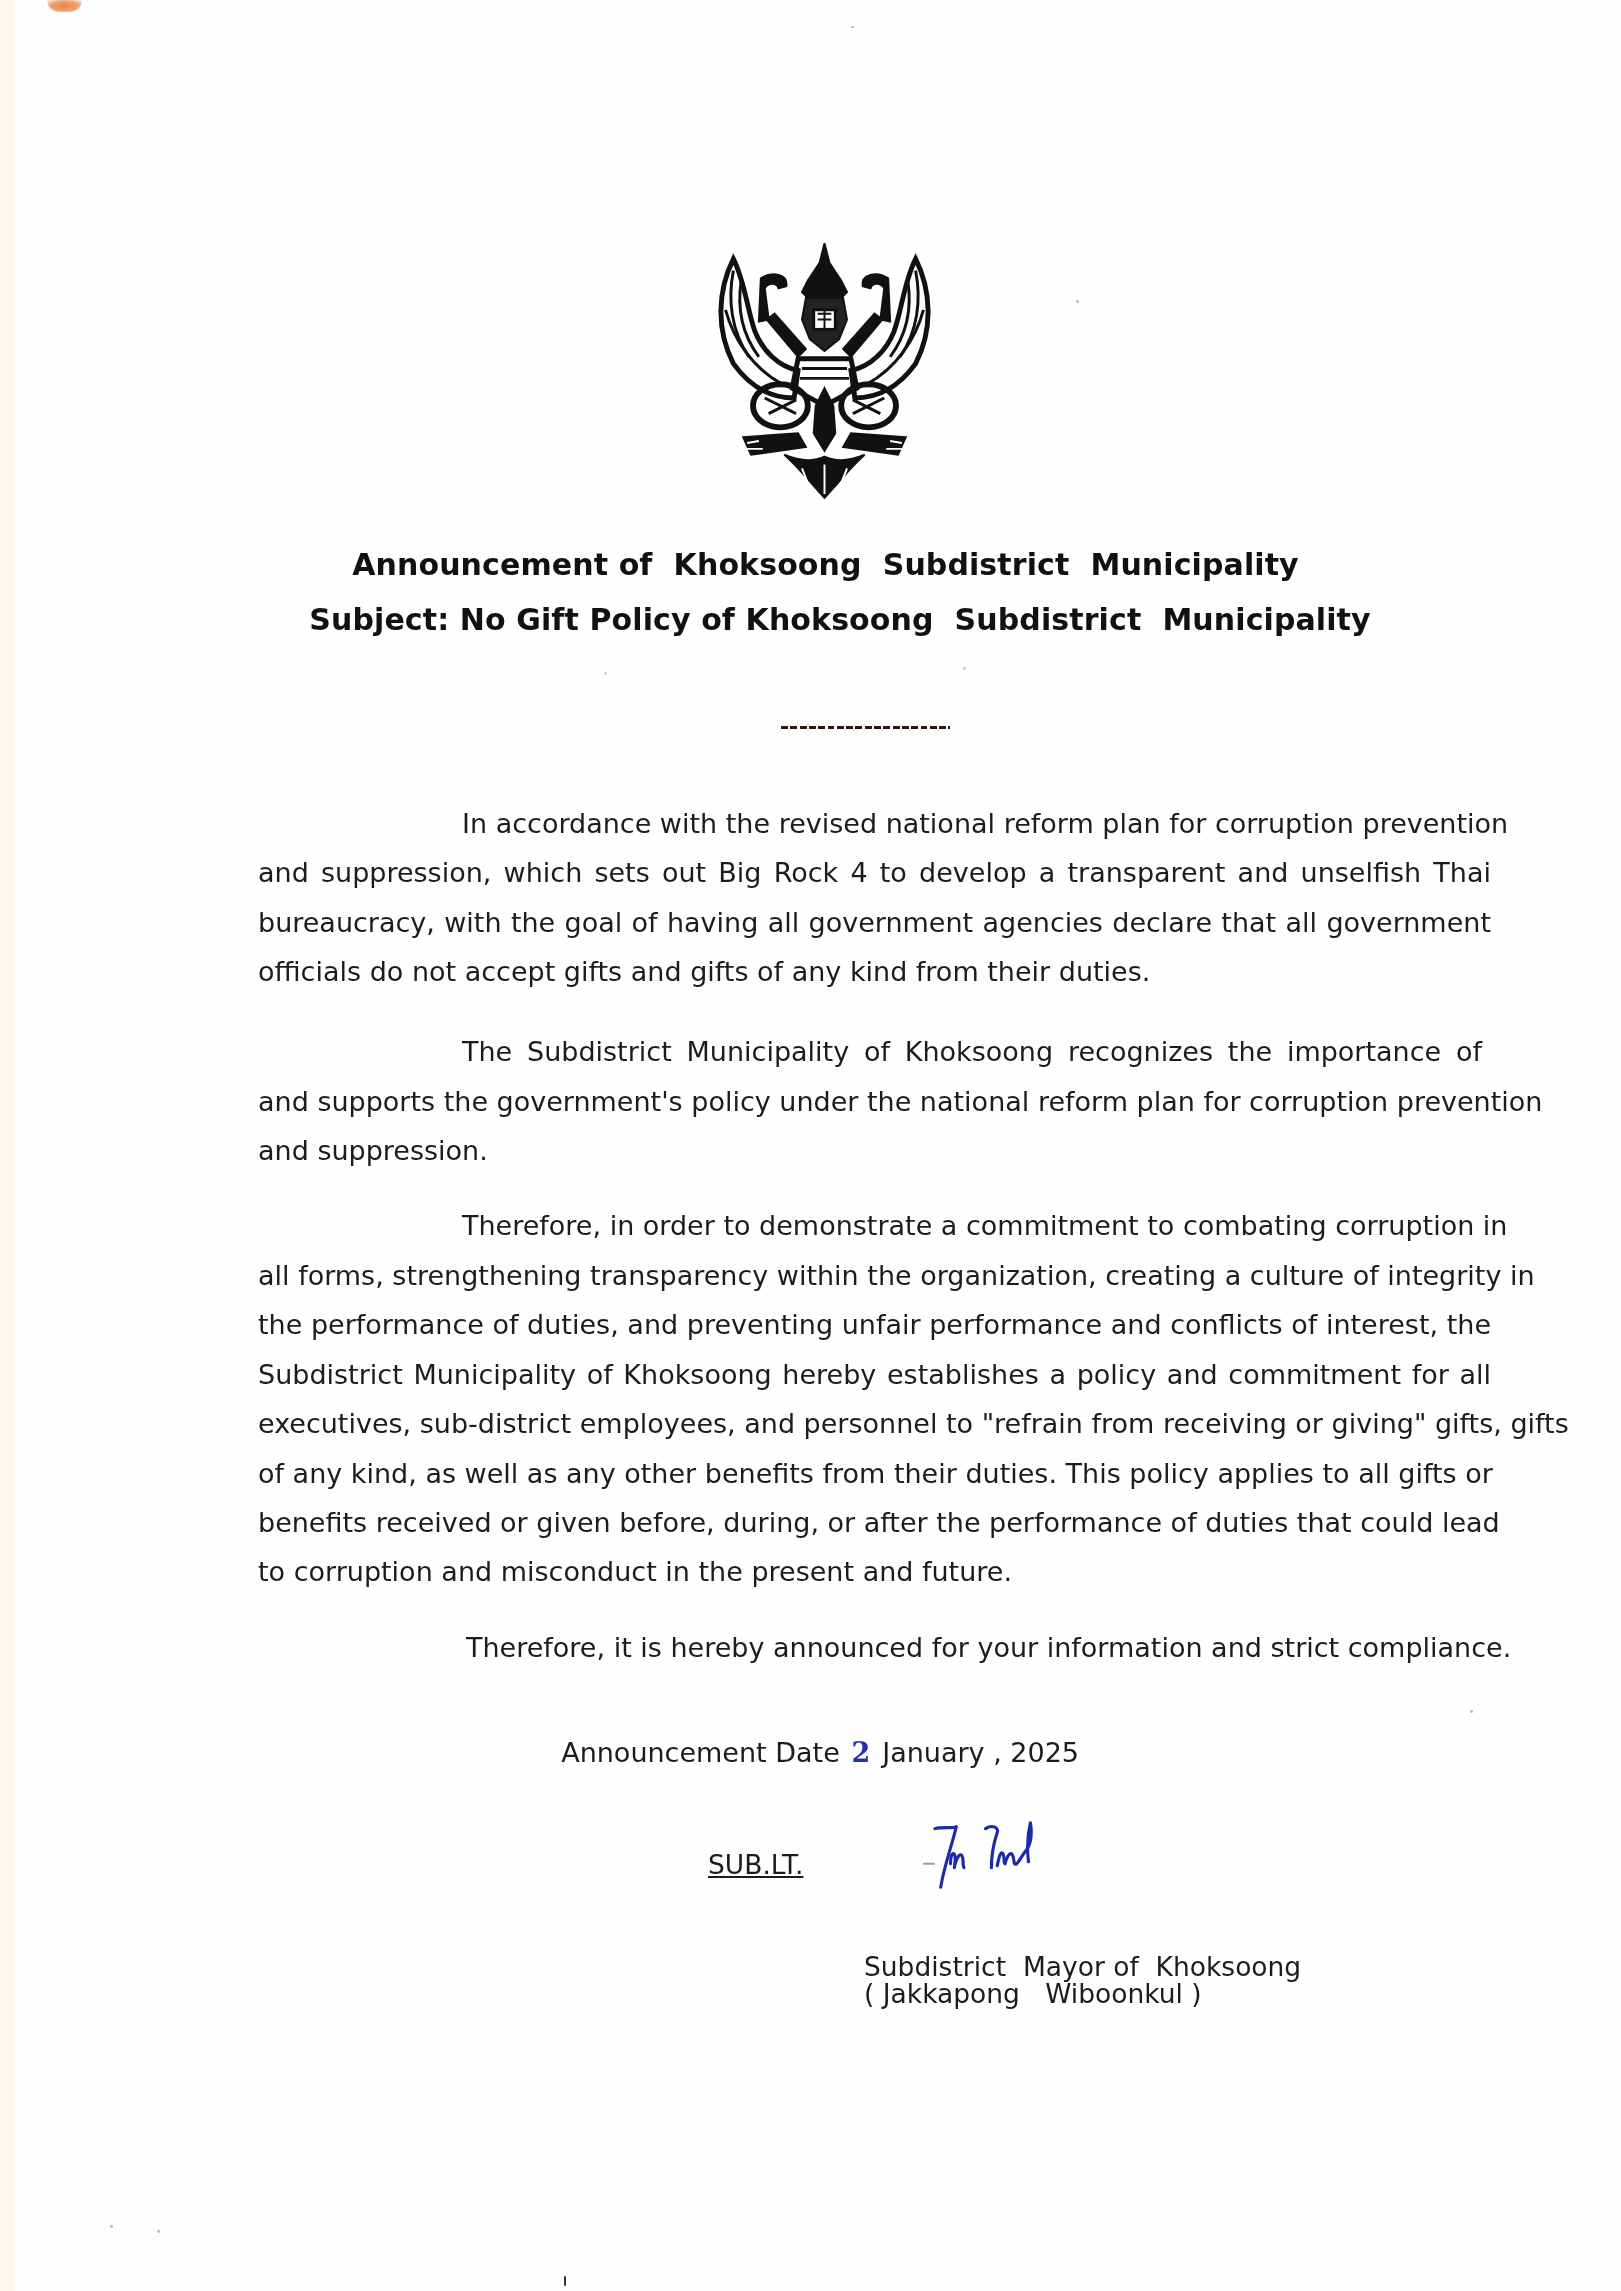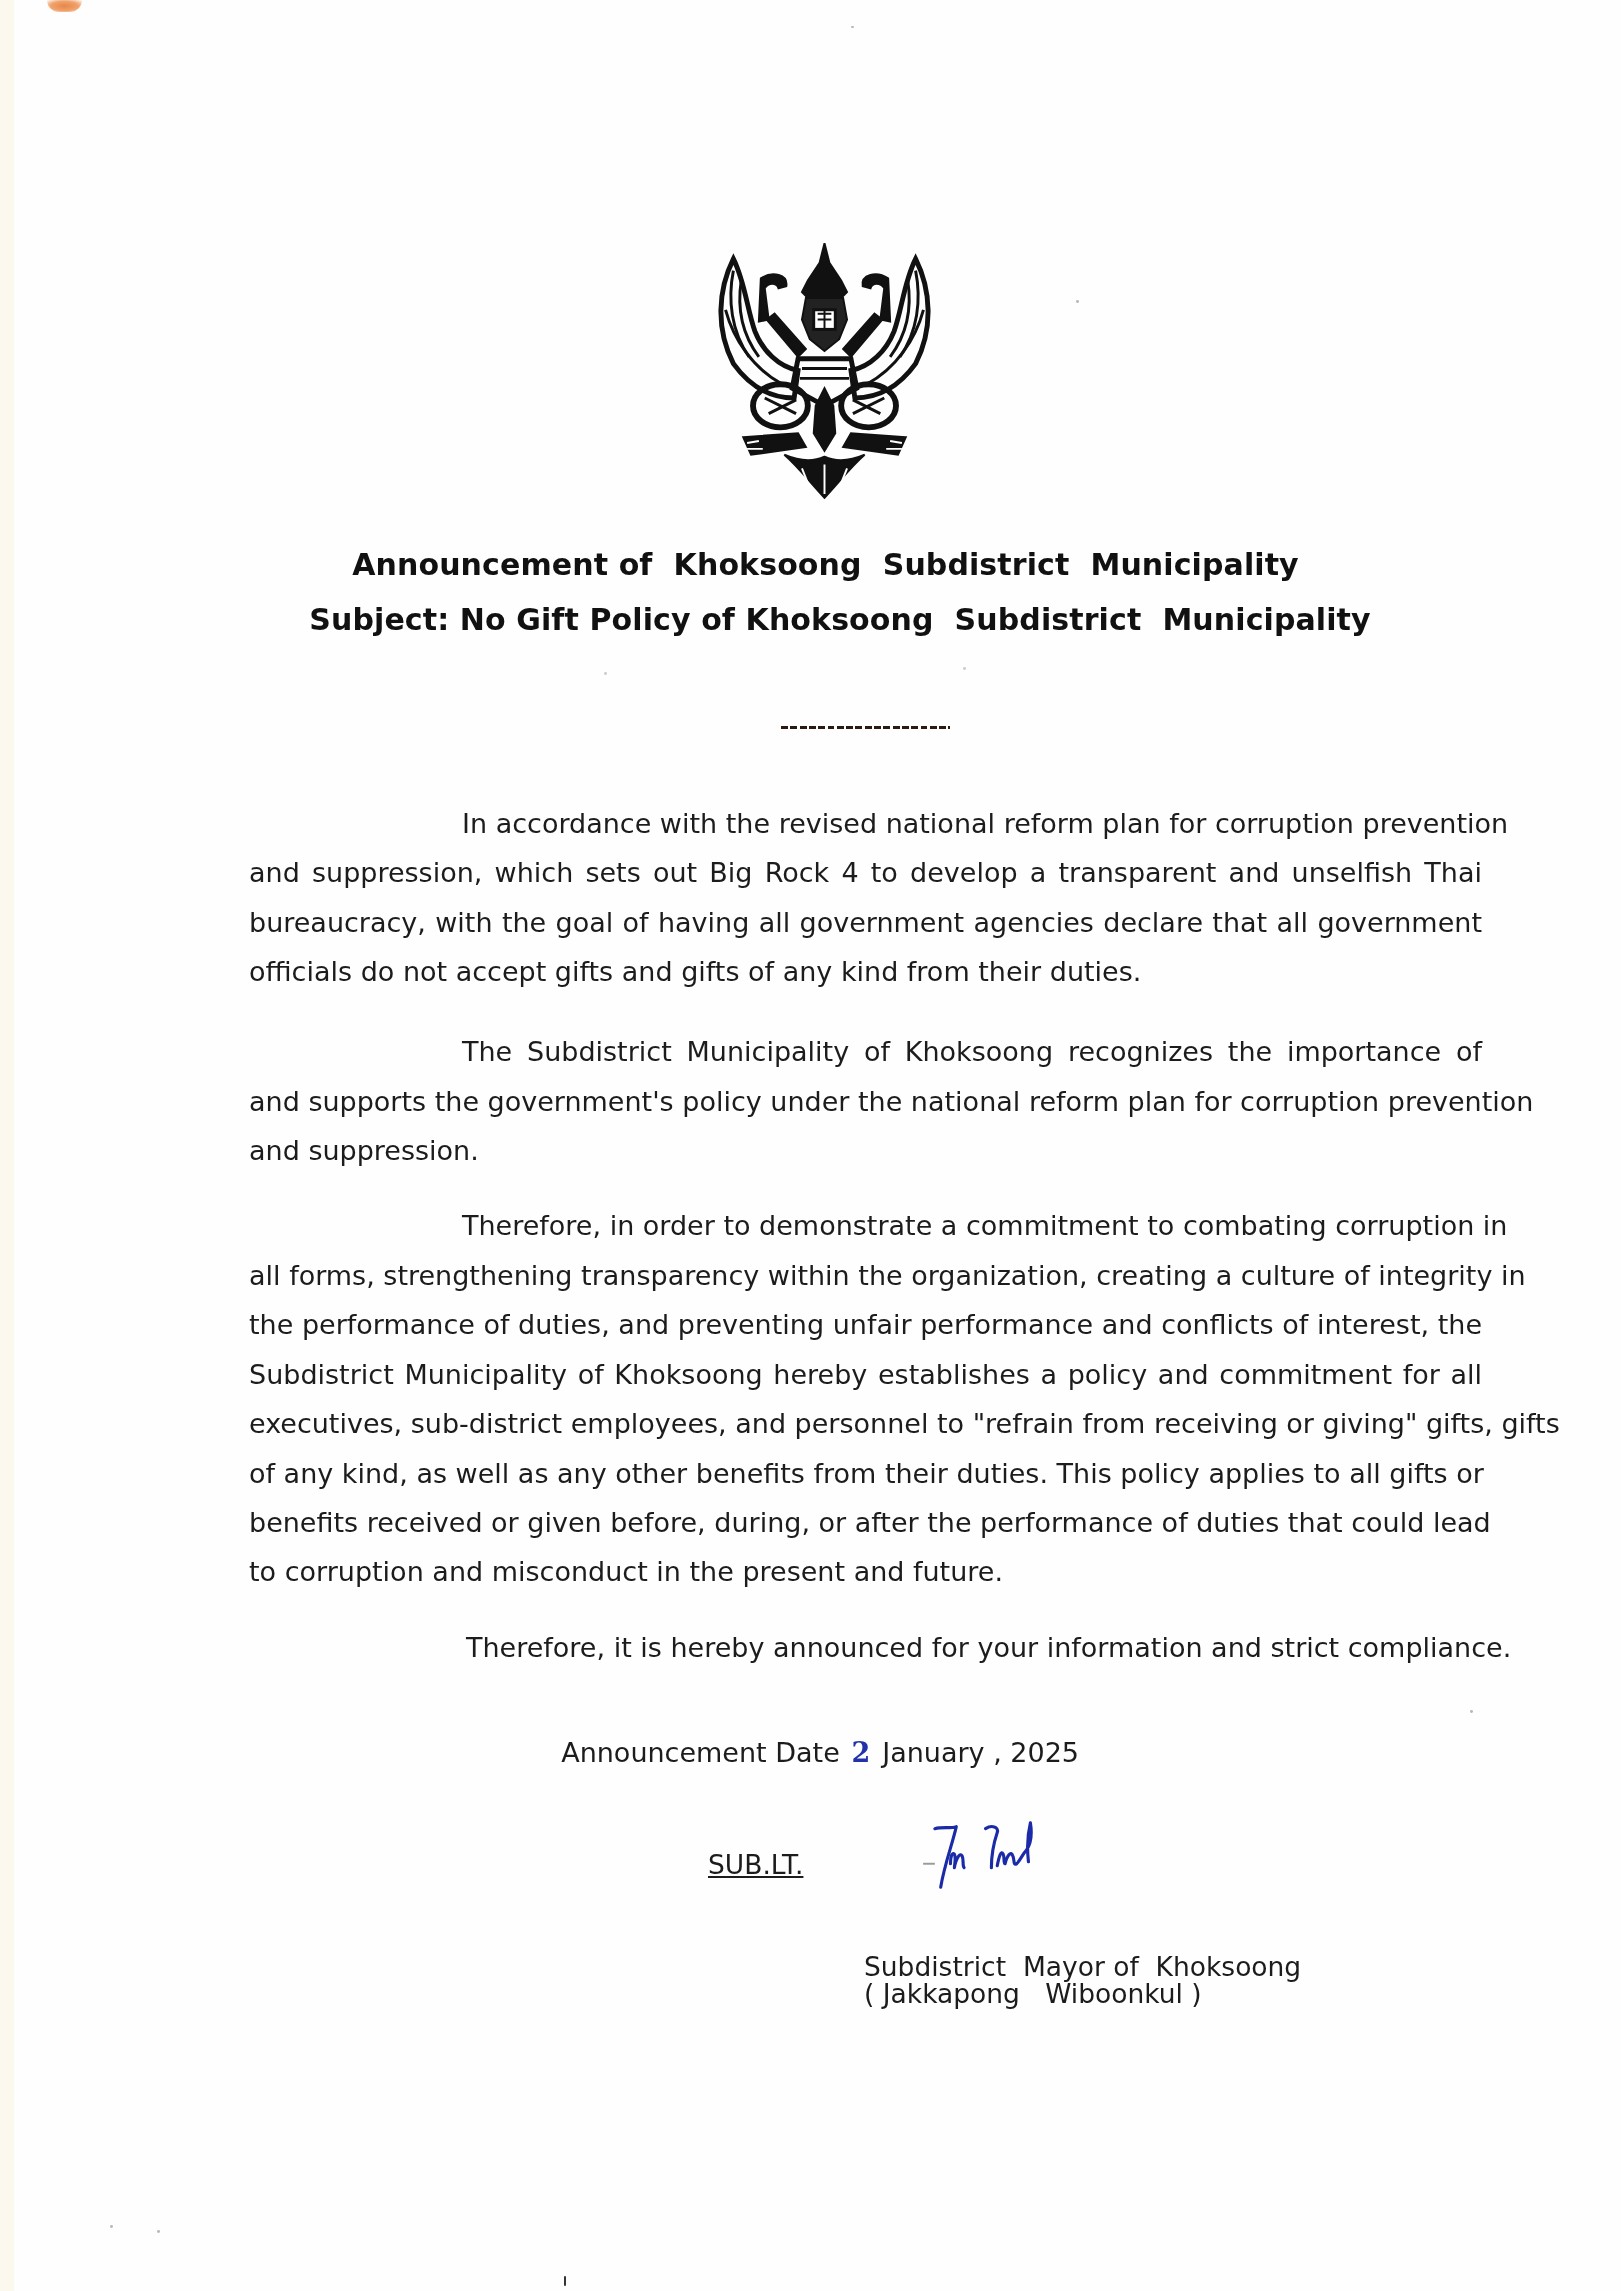--- a/index.html
+++ b/index.html
@@ -13,21 +13,21 @@
   .smudge { position: absolute; left: 47px; top: 0; width: 35px; height: 11.8px; border-radius: 0 0 17.6px 17.6px;
     background: radial-gradient(ellipse at center, #e8874a 0%, #f0a26a 55%, rgba(240,162,106,0) 100%); }
   .speck { position: absolute; width: 2.9px; height: 2.9px; border-radius: 50%; background: #b8b8b8; }
   .emblem { position: absolute; left: 704px; top: 241px; width: 241px; height: 261px; }
   .title { position: absolute; left: 0; width: 1621px; text-align: center; font-size: 30px; font-weight: bold;
     letter-spacing: 0.1px; color: #111; white-space: pre; }
   .title.t1 { top: 547px; padding-left: 30px; box-sizing: border-box; }
   .title.t2 { top: 602px; padding-left: 59px; box-sizing: border-box; }
   .separator { position: absolute; left: 781px; top: 726px; width: 169px; height: 2.9px;
     background: repeating-linear-gradient(90deg, #2a1a12 0 6.9px, transparent 6.9px 9.3px); }
-  .line { position: absolute; left: 249px; width: 1233px; font-size: 27px; line-height: 33px; height: 33px;
+  .line { position: absolute; left: 258px; width: 1233px; font-size: 27px; line-height: 33px; height: 33px;
     text-align: justify; text-align-last: justify; white-space: nowrap; overflow: visible; color: #1c1c1c; }
   .line.indent { left: 462px; width: 1020px; }
   .line.last { text-align-last: left; }
   .closing { position: absolute; left: 458px; top: 1631px; font-size: 27px; line-height: 33px; white-space: pre; color: #1c1c1c; margin-left: 8px; }
   .date-line { position: absolute; left: 544px; top: 1703px; font-size: 27px; line-height: 33px; white-space: pre; color: #1c1c1c; }
   .date-day { color: #2233a8; font-weight: bold; font-family: "DejaVu Serif", serif; margin: 0 11.8px; }
   .rank { position: absolute; left: 708px; top: 1848px; font-size: 26.5px; line-height: 33px; color: #1c1c1c; text-decoration: underline; }
   .signature { position: absolute; left: 921px; top: 1815px; width: 132px; height: 78px; }
   .signer-name { position: absolute; left: 864px; top: 1977px; font-size: 26.5px; line-height: 33px; white-space: pre; color: #1c1c1c; }
   .signer-title { position: absolute; left: 821px; top: 1950px; font-size: 26.5px; line-height: 33px; white-space: pre; color: #1c1c1c; margin-left: 43px; }

